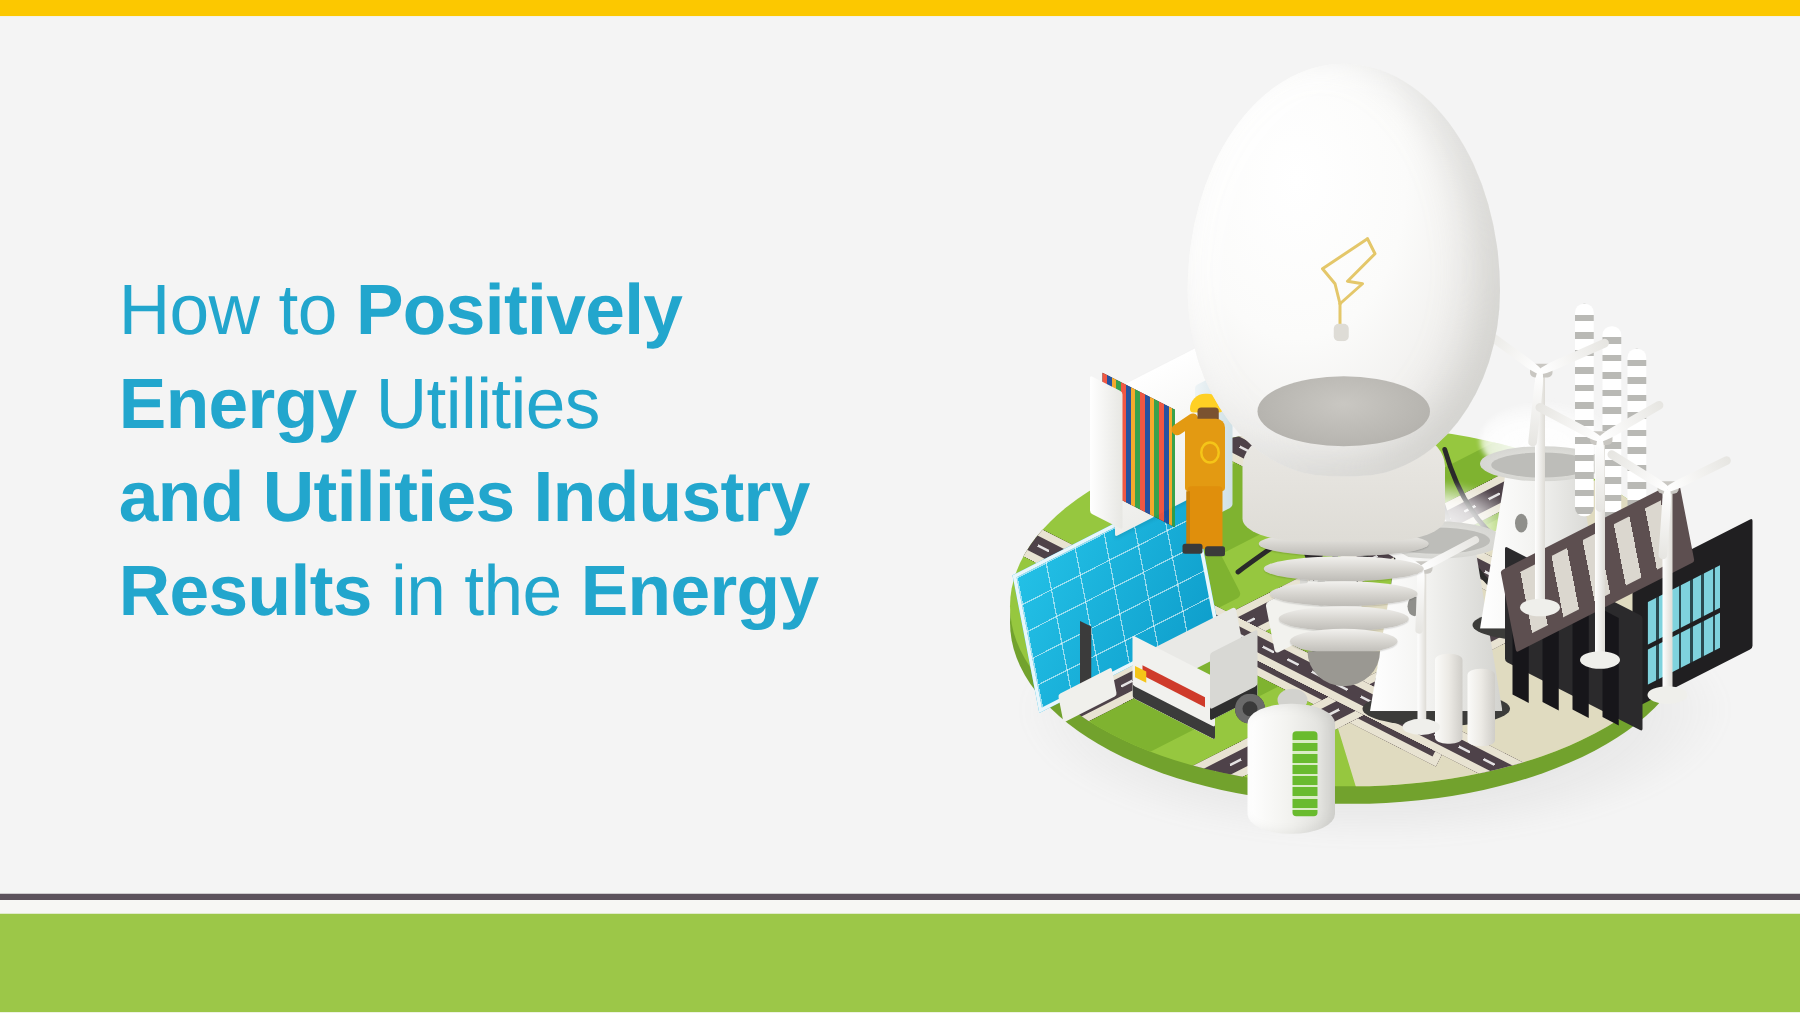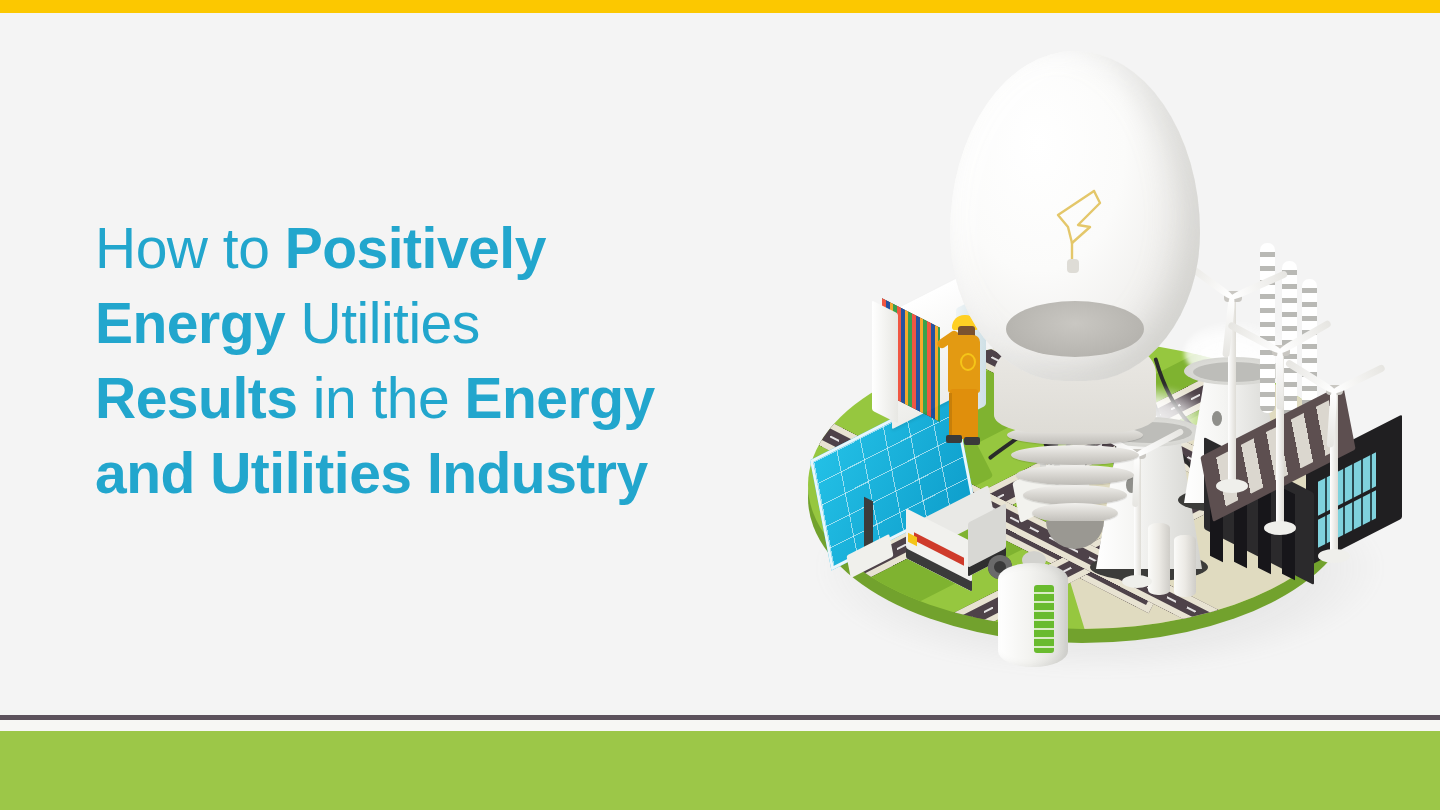--- a/index.html
+++ b/index.html
@@ -420,24 +420,24 @@
   <div class="canvas">
 
     <div class="headline">
       <span class="ln">
         <span>How to </span><b>Positively</b>
       </span>
       <span class="ln">
         <b>Energy</b><span> Utilities</span>
       </span>
       <span class="ln">
-        <b>Results</b><span> in the </span><b>Energy</b>
+        <b>and Utilities Industry</b>
       </span>
       <span class="ln">
-        <b>and Utilities Industry</b>
+        <b>Results</b><span> in the </span><b>Energy</b>
       </span>
     </div>
 
     <div class="illustration">
 
       <div class="ground-shadow"></div>
       <div class="disc-side"></div>
 
       <div class="disc">
         <div class="disc-inner">

